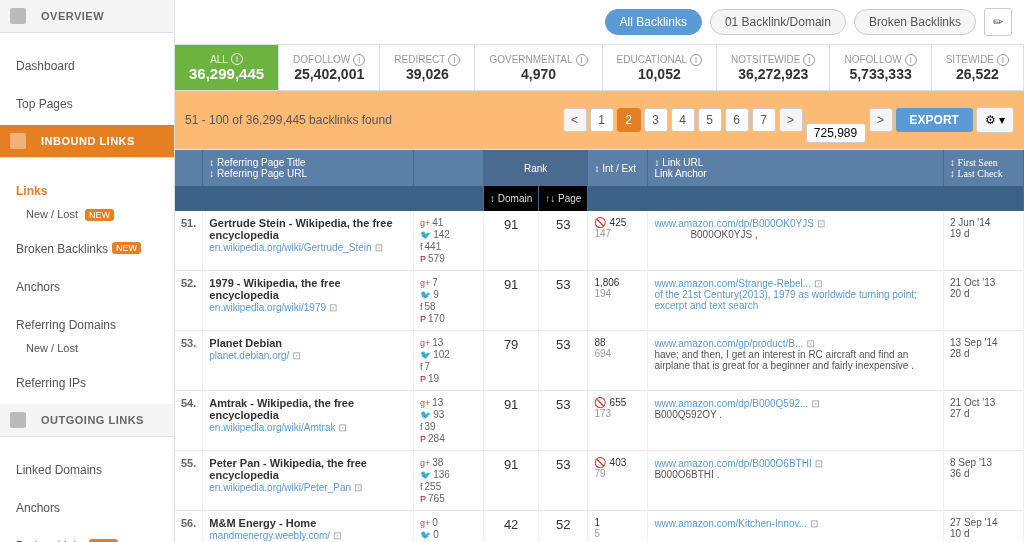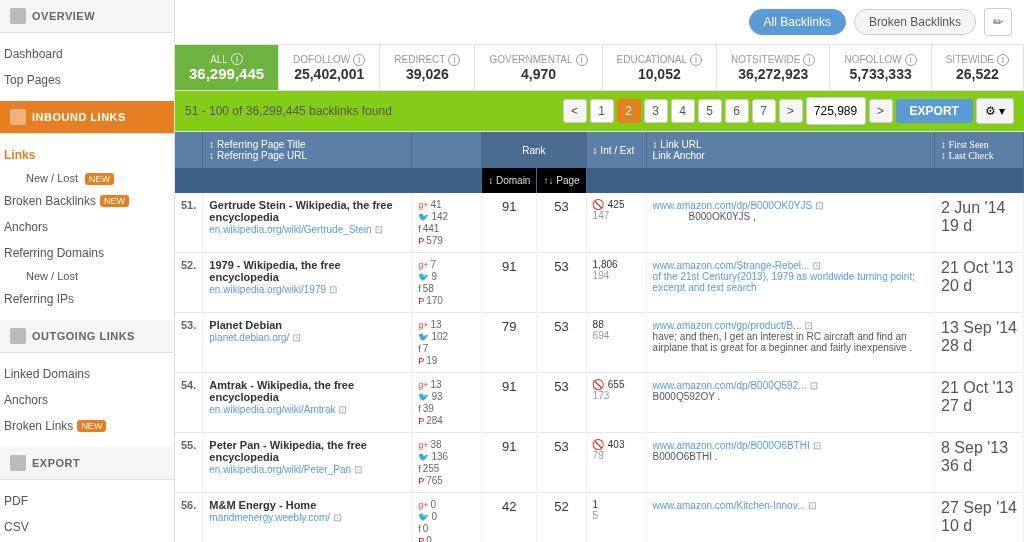--- a/index.html
+++ b/index.html
@@ -1,23 +1,23 @@
 <!DOCTYPE html>
 <html><head>
   <meta charset="utf-8">
   <style>
     * { box-sizing: border-box; margin: 0; padding: 0; }
     body { font-family: Arial, sans-serif; font-size: 12px; background: #f5f5f5; display: flex; height: 542px; overflow: hidden; }
 
     
     .sidebar { width: 175px; background: #fff; border-right: 1px solid #e0e0e0; flex-shrink: 0; overflow-y: auto; }
-    .sidebar-section-header { display: flex; align-items: center; padding: 8px 10px; background: #f5f5f5; color: #666; font-size: 11px; font-weight: bold; text-transform: uppercase; letter-spacing: 0.5px; border-bottom: 1px solid #e0e0e0; }
+    .sidebar-section-header { display: flex; align-items: center; padding: 8px 10px; background: #f5f5f5; color: #666; font-size: 11px; font-weight: bold; text-transform: uppercase; letter-spacing: 0.5px; border-bottom: 1px solid #e0e0e0; gap: 9px; }
     .sidebar-icon { width: 16px; height: 16px; margin-right: 6px; display: inline-block; }
     .sidebar-top { padding: 8px 0; }
-    .sidebar-item { padding: 6px 4px; color: #555; cursor: pointer; display: flex; align-items: center; }
+    .sidebar-item { padding: 6px 16px; color: #555; cursor: pointer; display: flex; align-items: flex-start; margin-top: 12px; }
     .sidebar-item.active { color: #e67e22; font-weight: bold; }
     .sidebar-sub { padding: 4px 26px; color: #555; cursor: pointer; font-size: 11px; }
     .new-badge { background: #e67e22; color: #fff; font-size: 9px; padding: 1px 4px; border-radius: 3px; margin-left: 4px; }
 
     
     .main { flex: 1; display: flex; flex-direction: column; overflow: hidden; }
 
     
     .top-bar { display: flex; align-items: center; justify-content: flex-end; padding: 8px 12px; background: #fff; border-bottom: 1px solid #e0e0e0; gap: 8px; }
     .tab-btn { padding: 5px 14px; border: 1px solid #ccc; background: #f5f5f5; border-radius: 20px; cursor: pointer; font-size: 12px; color: #555; }
@@ -28,48 +28,48 @@
     .stats-bar { display: flex; align-items: stretch; border-bottom: 1px solid #ddd; background: #fff; }
     .stat-item { padding: 8px 14px; border-right: 1px solid #e0e0e0; display: flex; flex-direction: column; align-items: center; justify-content: center; min-width: 90px; }
     .stat-item.all { background: #6db33f; color: #fff; }
     .stat-label { font-size: 10px; color: #999; text-transform: uppercase; display: flex; align-items: center; gap: 3px; }
     .stat-item.all .stat-label { color: rgba(255,255,255,0.85); }
     .stat-value { font-size: 14px; font-weight: bold; color: #333; }
     .stat-item.all .stat-value { color: #fff; font-size: 15px; }
     .info-icon { width: 12px; height: 12px; border-radius: 50%; border: 1px solid currentColor; display: inline-flex; align-items: center; justify-content: center; font-size: 9px; cursor: pointer; }
 
     
-    .pagination-bar { display: flex; align-items: center; justify-content: space-between; padding: 6px 10px; background: #84cc16; border-bottom: 1px solid #e0e0e0; }
+    .pagination-bar { display: flex; align-items: center; justify-content: space-between; padding: 6px 10px; background: #fdba74; border-bottom: 1px solid #e0e0e0; }
     .found-text { color: #555; font-size: 12px; }
     .pagination { display: flex; align-items: center; gap: 3px; }
     .page-btn { width: 24px; height: 24px; border: 1px solid #ccc; background: #fff; border-radius: 3px; cursor: pointer; display: flex; align-items: center; justify-content: center; font-size: 12px; color: #555; }
     .page-btn.active { background: #e67e22; color: #fff; border-color: #e67e22; }
     .page-btn.nav { background: #f5f5f5; }
-    .page-num-input { width: 60px; height: 28px; border: 1px solid #ccc; border-radius: 3px; text-align: center; font-size: 12px; }
+    .page-num-input { width: 60px; height: 20px; border: 1px solid #ccc; border-radius: 3px; text-align: center; font-size: 12px; margin-top: 26px; }
     .export-btn { padding: 5px 14px; background: #5b9bd5; color: #fff; border: none; border-radius: 3px; cursor: pointer; font-size: 12px; font-weight: bold; }
     .settings-btn { padding: 5px 8px; background: #f5f5f5; border: 1px solid #ccc; border-radius: 3px; cursor: pointer; font-size: 12px; display: flex; align-items: center; gap: 3px; }
 
     
     .table-container { flex: 1; overflow-y: auto; }
     table { width: 100%; border-collapse: collapse; }
     thead tr { background: #5b7fa6; color: #fff; }
     thead th { padding: 7px 6px; font-size: 10px; font-weight: normal; text-align: left; border-right: 1px solid #4a6a8f; white-space: nowrap; }
     thead th.rank-header { background: #000000; text-align: center; }
     tbody tr { border-bottom: 1px solid #e8e8e8; background: #fff; }
     td { padding: 6px; font-size: 11px; vertical-align: top; border-right: 1px solid #f0f0f0; }
     .row-num { color: #666; font-size: 11px; font-weight: bold; }
     .page-title { color: #333; font-weight: bold; font-size: 11px; }
     .page-url { color: #5b9bd5; font-size: 10px; cursor: pointer; }
     .social-stats { display: flex; flex-direction: column; gap: 1px; font-size: 10px; color: #666; }
     .social-row { display: flex; align-items: center; gap: 2px; }
     .s-icon { font-size: 9px; }
     .rank-cell { text-align: center; color: #333; font-size: 13px; }
     .int-ext { font-size: 10px; color: #333; }
     .link-url { color: #5b9bd5; font-size: 10px; cursor: pointer; }
-    .date-cell { font-size: 16px; color: #555; white-space: nowrap; }
+    .date-cell { font-size: 10px; color: #555; white-space: nowrap; }
     .col-small { width: 60px; }
     .col-medium { width: 80px; font-family: Liberation Serif, serif; }
     .col-page-title { min-width: 180px; }
     .col-social { width: 70px; }
   </style>
 </head>
 <body>
 
 <div class="sidebar">
   <div class="sidebar-section-header">
@@ -140,20 +140,21 @@
     <div class="sidebar-item">
       <span>CSV</span>
     </div>
   </div>
 </div>
 
 <div class="main">
 
   <div class="top-bar">
     <button class="tab-btn active">All Backlinks</button>
+    <button class="tab-btn">01 Backlink/Domain</button>
     <button class="tab-btn">Broken Backlinks</button>
     <div class="edit-icon-btn">✏</div>
   </div>
 
   <div class="stats-bar">
     <div class="stat-item all">
       <div class="stat-label">
         <span>ALL</span>
         <span class="info-icon">i</span>
       </div>

